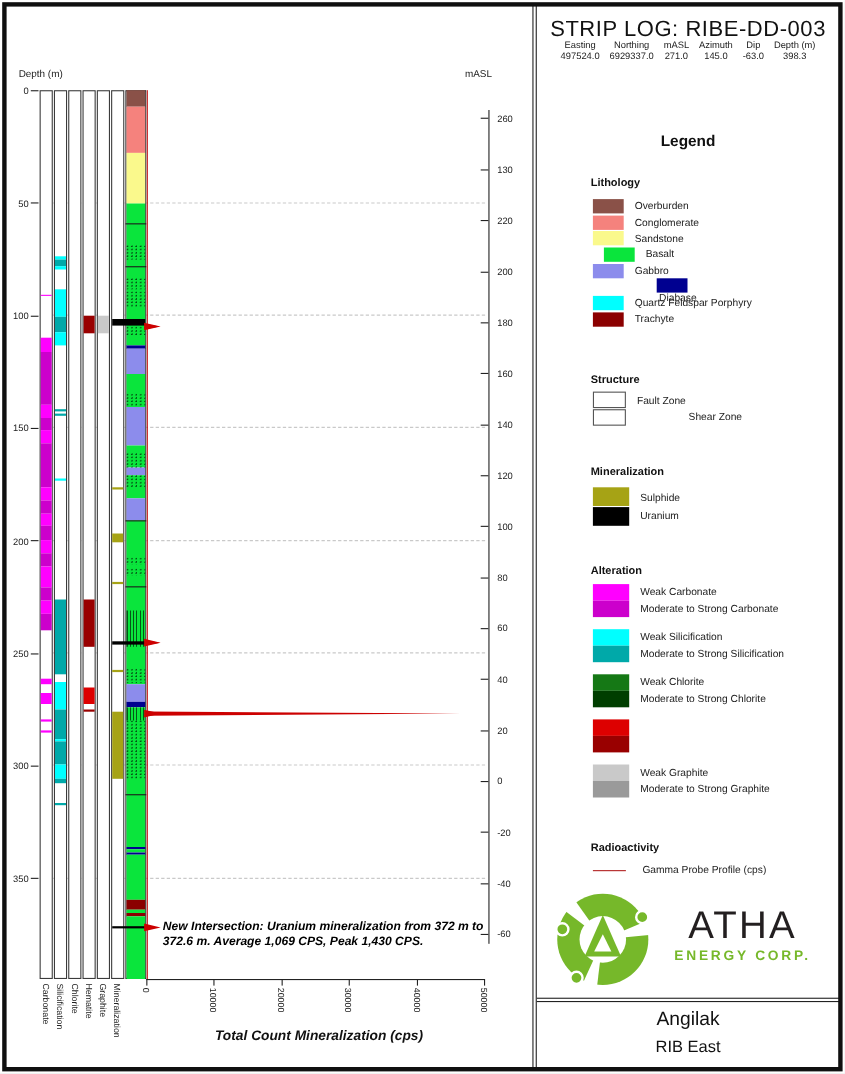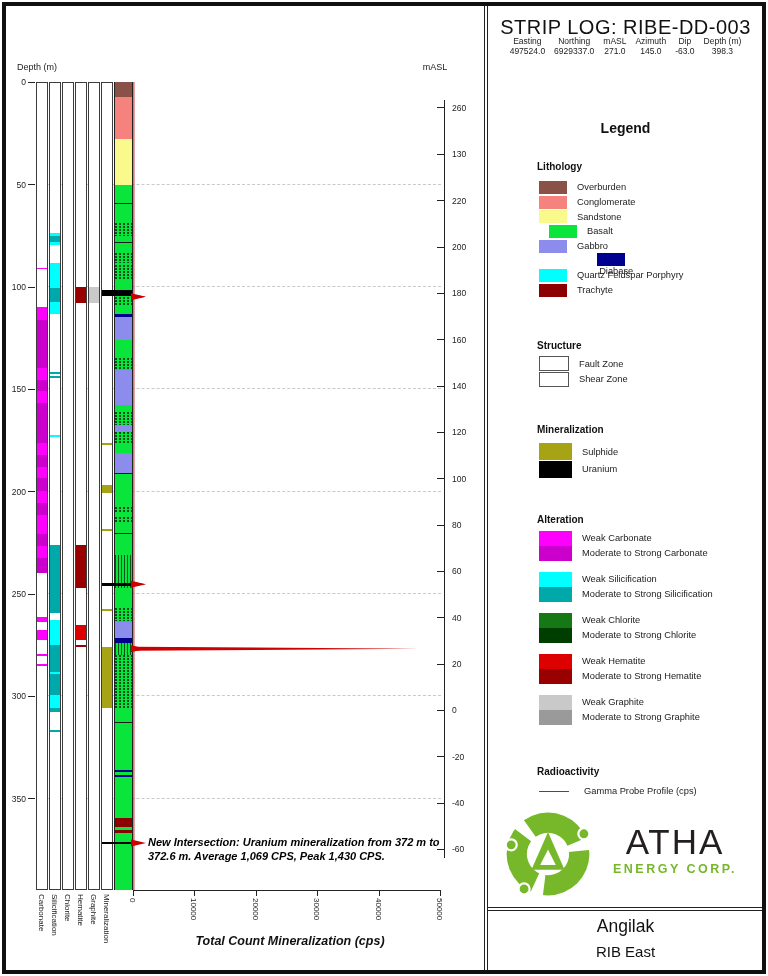--- a/index.html
+++ b/index.html
@@ -313,21 +313,21 @@
           <div class="t">Trachyte</div>
         </div>
       </div>
 
     <div class="sec-h" style="top:336px;">Structure</div>
     <div class="abs" id="struct-rows" style="left:51px;top:352px;">
         <div class="lrow" style="height: 15.5px;">
           <div class="sw pat-fault" style="width: 28px; height: 13px; border: 1px solid rgb(85, 85, 85); background: rgb(255, 255, 255);"></div>
           <div class="t">Fault Zone</div>
         </div>
-        <div class="lrow" style="height: 15.5px;">
+        <div class="lrow" style="height: 15.5px; gap: 47px;">
           <div class="sw pat-shear" style="width: 28px; height: 13px; border: 1px solid rgb(85, 85, 85); background: rgb(255, 255, 255);"></div>
           <div class="t">Shear Zone</div>
         </div>
       </div>
 
     <div class="sec-h" style="top:420px;">Mineralization</div>
     <div class="abs" id="min-rows" style="left:51px;top:439px;">
         <div class="lrow" style="height: 17.5px;">
           <div class="sw" style="width: 33px; height: 17px; background: rgb(166, 163, 21);"></div>
           <div class="t">Sulphide</div>
@@ -367,24 +367,20 @@
           </div>
           <div class="alt-txt">
             <div>Weak Chlorite</div>
             <div>Moderate to Strong Chlorite</div>
           </div>
         </div>
         <div class="alt-entry" style="top: 650px;">
           <div class="alt-sw">
             <div style="width: 33px; height: 15px; background: rgb(221, 0, 0);"></div>
             <div style="width: 33px; height: 15px; background: rgb(153, 0, 0);"></div>
-          </div>
-          <div class="alt-txt">
-            <div>Weak Hematite</div>
-            <div>Moderate to Strong Hematite</div>
           </div>
         </div>
         <div class="alt-entry" style="top: 691px;">
           <div class="alt-sw">
             <div style="width: 33px; height: 15px; background: rgb(201, 201, 201);"></div>
             <div style="width: 33px; height: 15px; background: rgb(154, 154, 154);"></div>
           </div>
           <div class="alt-txt">
             <div>Weak Graphite</div>
             <div>Moderate to Strong Graphite</div>

